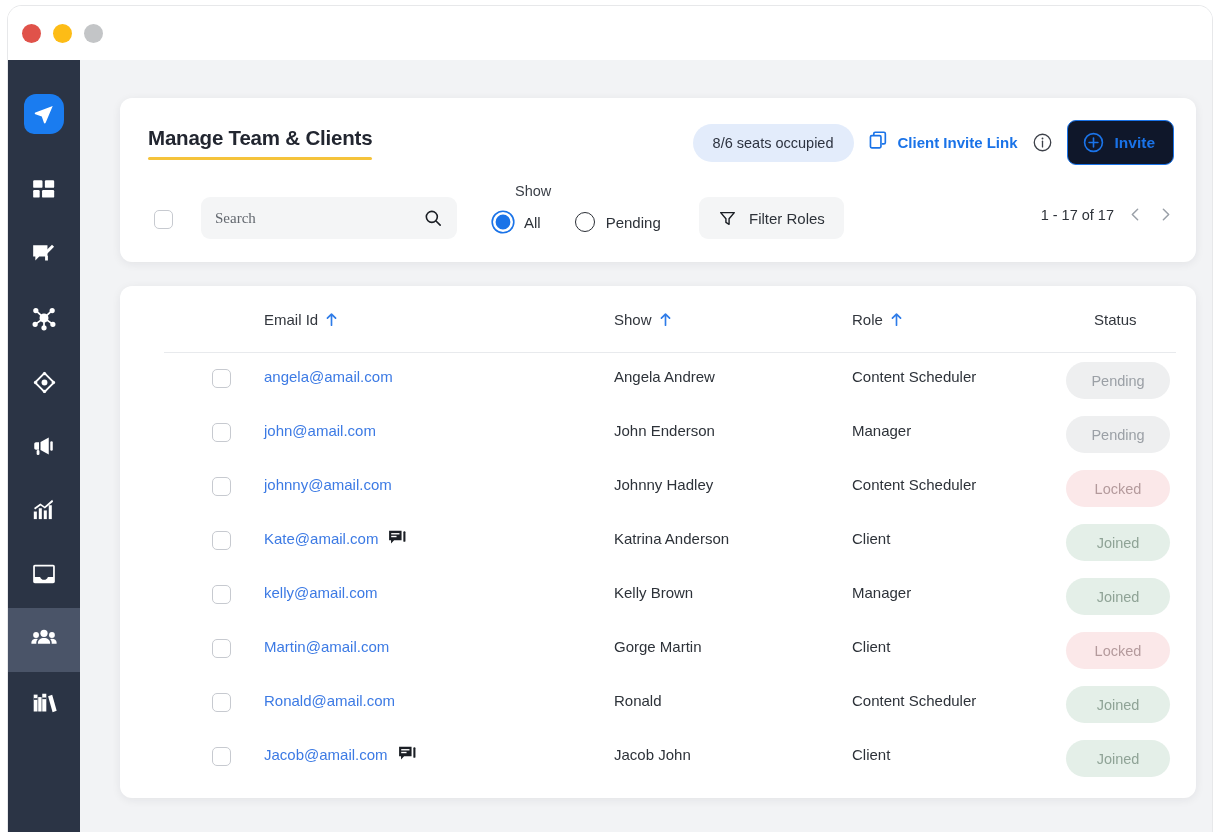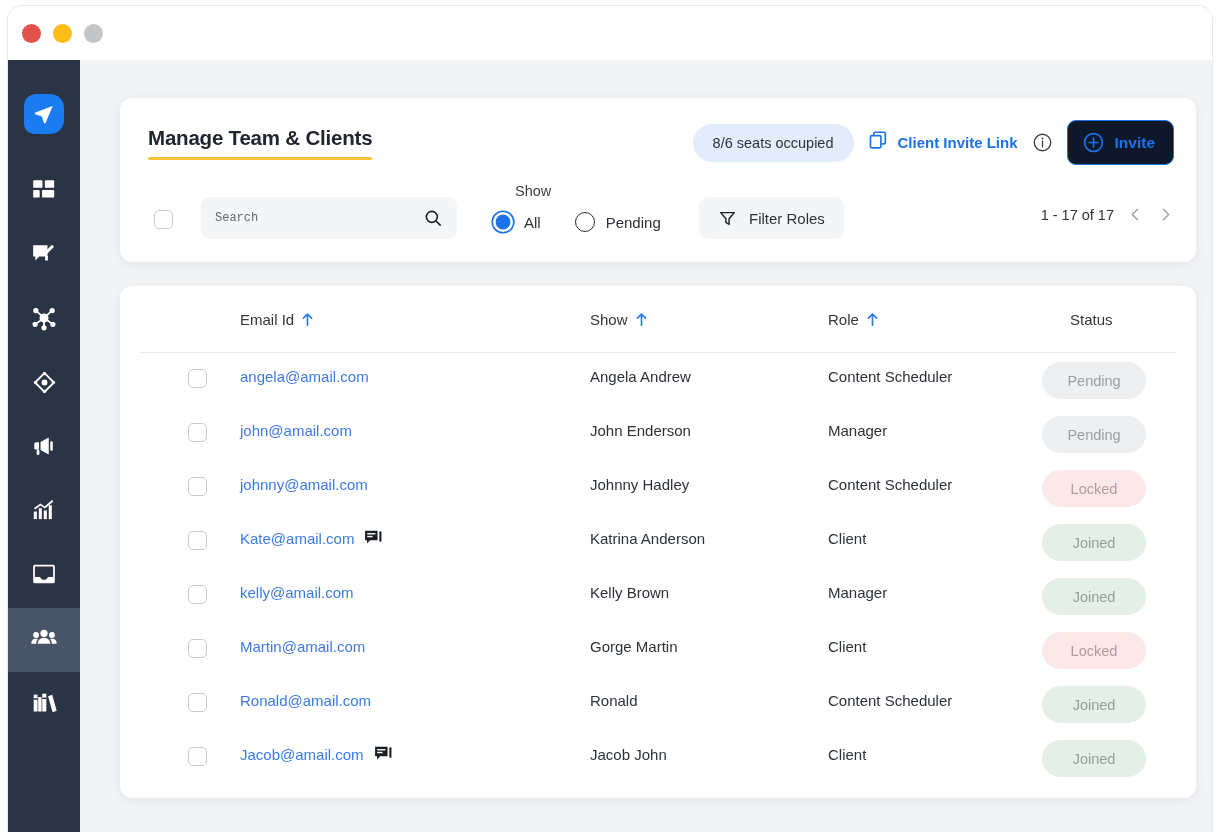--- a/index.html
+++ b/index.html
@@ -68,20 +68,21 @@
     left: 72px; top: 54px;
     width: 1132px;
     height: 772px;
     background: #f2f3f5;
   }
 
   .card {
     background: #ffffff;
     border-radius: 12px;
     box-shadow: 0 2px 10px rgba(22,29,45,0.07);
+    padding-left: 24px;
   }
 
   
   #header-card {
     position: absolute;
     left: 40px; top: 38px;
     width: 1076px;
     height: 164px;
     padding: 0;
   }
@@ -169,22 +170,22 @@
     border-radius: 9px;
     display: flex;
     align-items: center;
     padding: 0 14px;
   }
   #search-input {
     flex: 1;
     border: none;
     outline: none;
     background: transparent;
-    font-family: Liberation Mono, monospace;
-    font-size: 12px;
+    font-family: Liberation Serif, serif;
+    font-size: 15px;
     color: #32363d;
   }
   #search-input::placeholder { color: #63686f; }
 
   #show-group {
     position: absolute;
     left: 345px; top: -7px;
     width: 240px;
   }
   #show-label {

